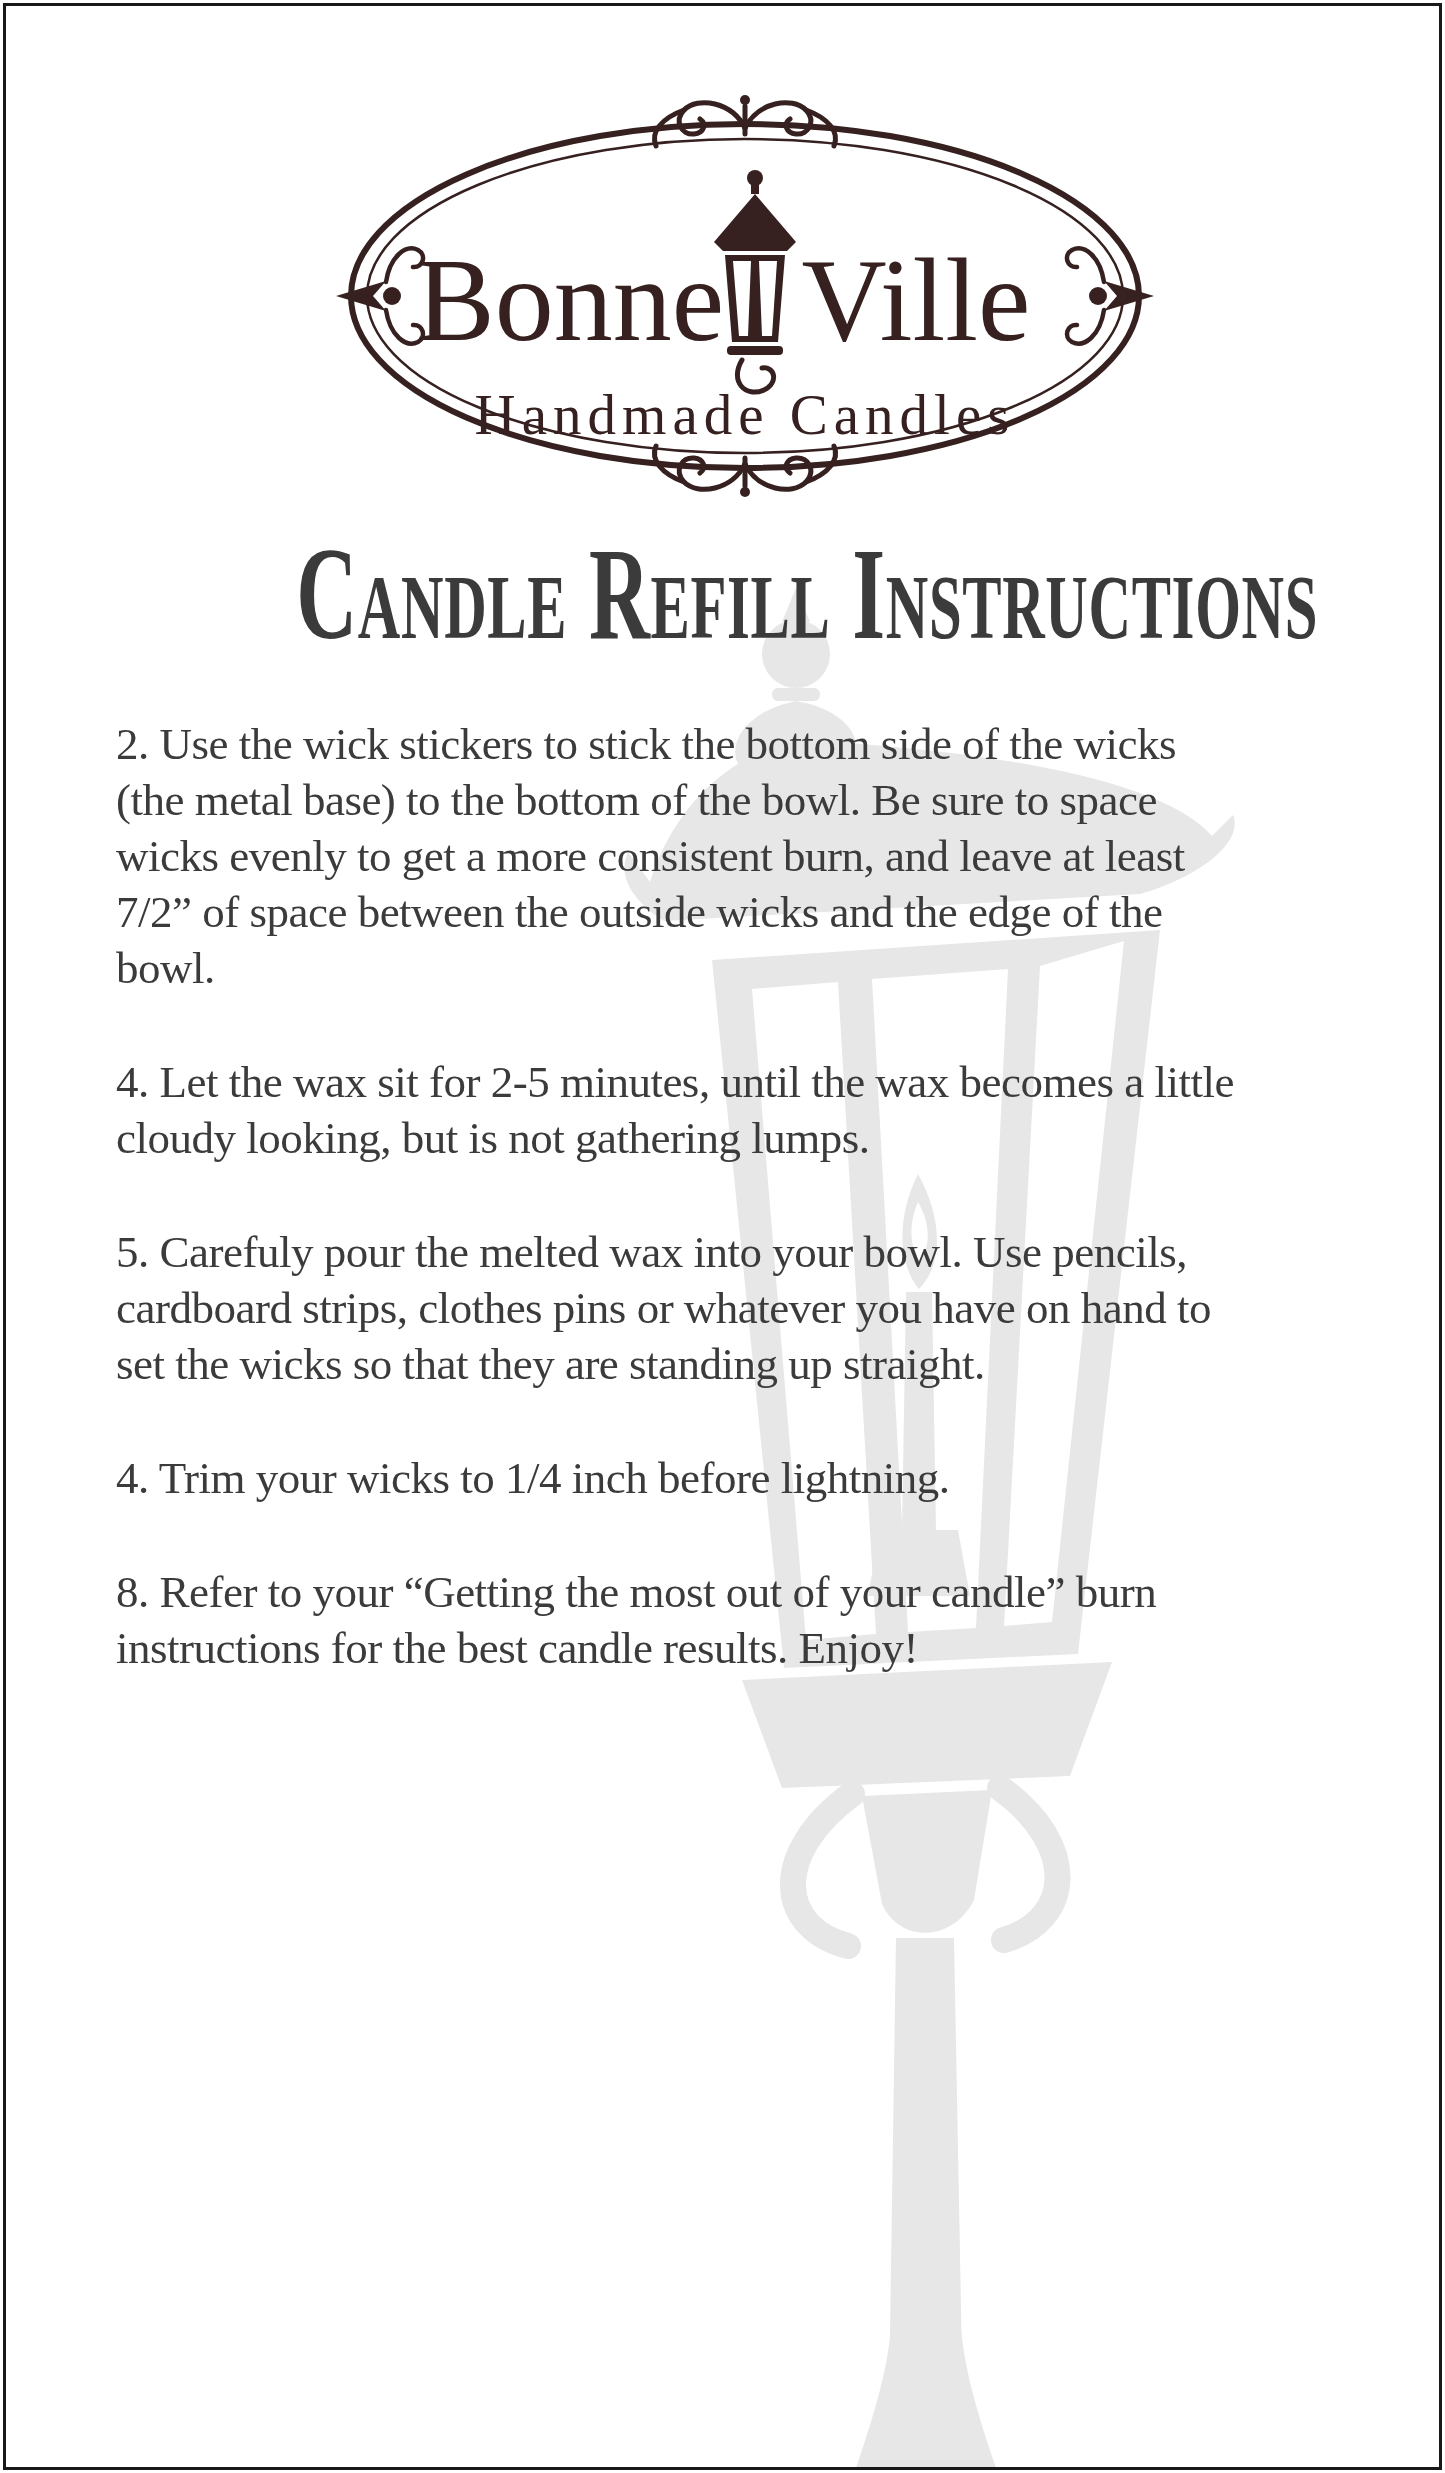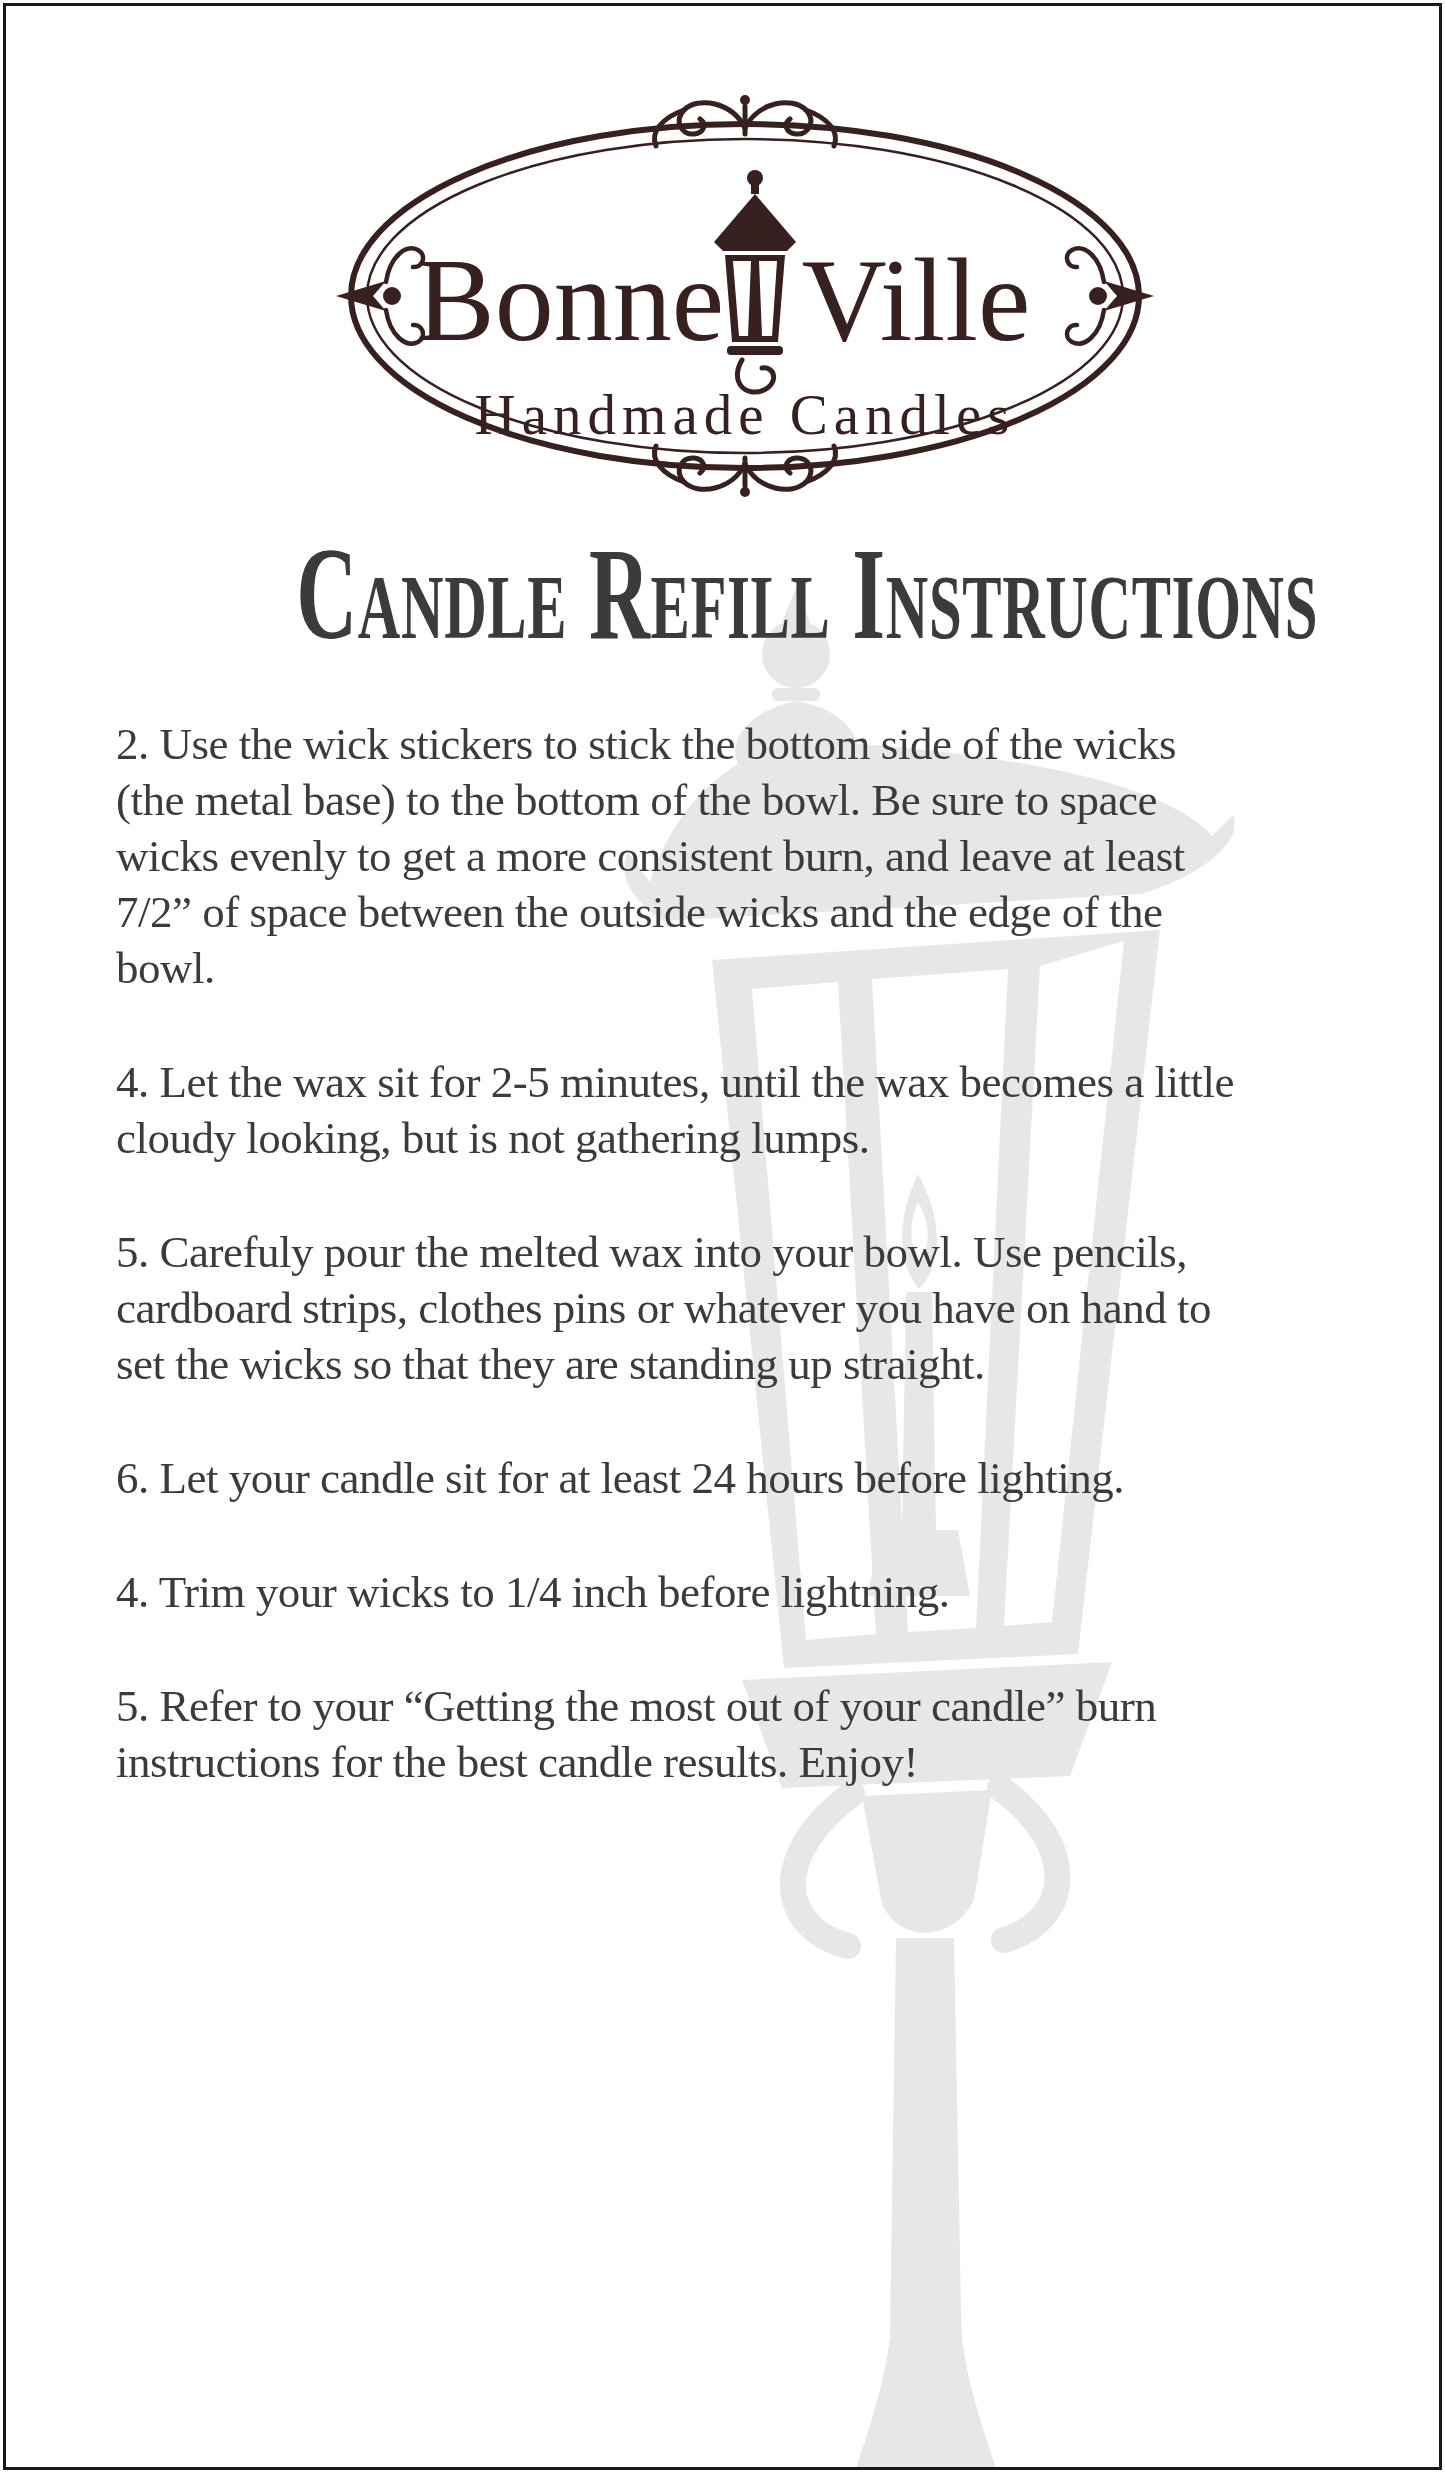--- a/index.html
+++ b/index.html
@@ -185,20 +185,19 @@
       <li>2. Use the wick stickers to stick the bottom side of the wicks
 (the metal base) to the bottom of the bowl. Be sure to space
 wicks evenly to get a more consistent burn, and leave at least
 7/2” of space between the outside wicks and the edge of the
 bowl.</li>
       <li>4. Let the wax sit for 2-5 minutes, until the wax becomes a little
 cloudy looking, but is not gathering lumps.</li>
       <li>5. Carefuly pour the melted wax into your bowl. Use pencils,
 cardboard strips, clothes pins or whatever you have on hand to
 set the wicks so that they are standing up straight.</li>
-      <li>6. Let your candle sit for at least 24 hours before lighting.</li>
       <li>4. Trim your wicks to 1/4 inch before lightning.</li>
-      <li>5. Refer to your “Getting the most out of your candle” burn
+      <li>8. Refer to your “Getting the most out of your candle” burn
 instructions for the best candle results. Enjoy!</li>
     </ol>
 
   </div>
 </div>
 
 </body></html>

